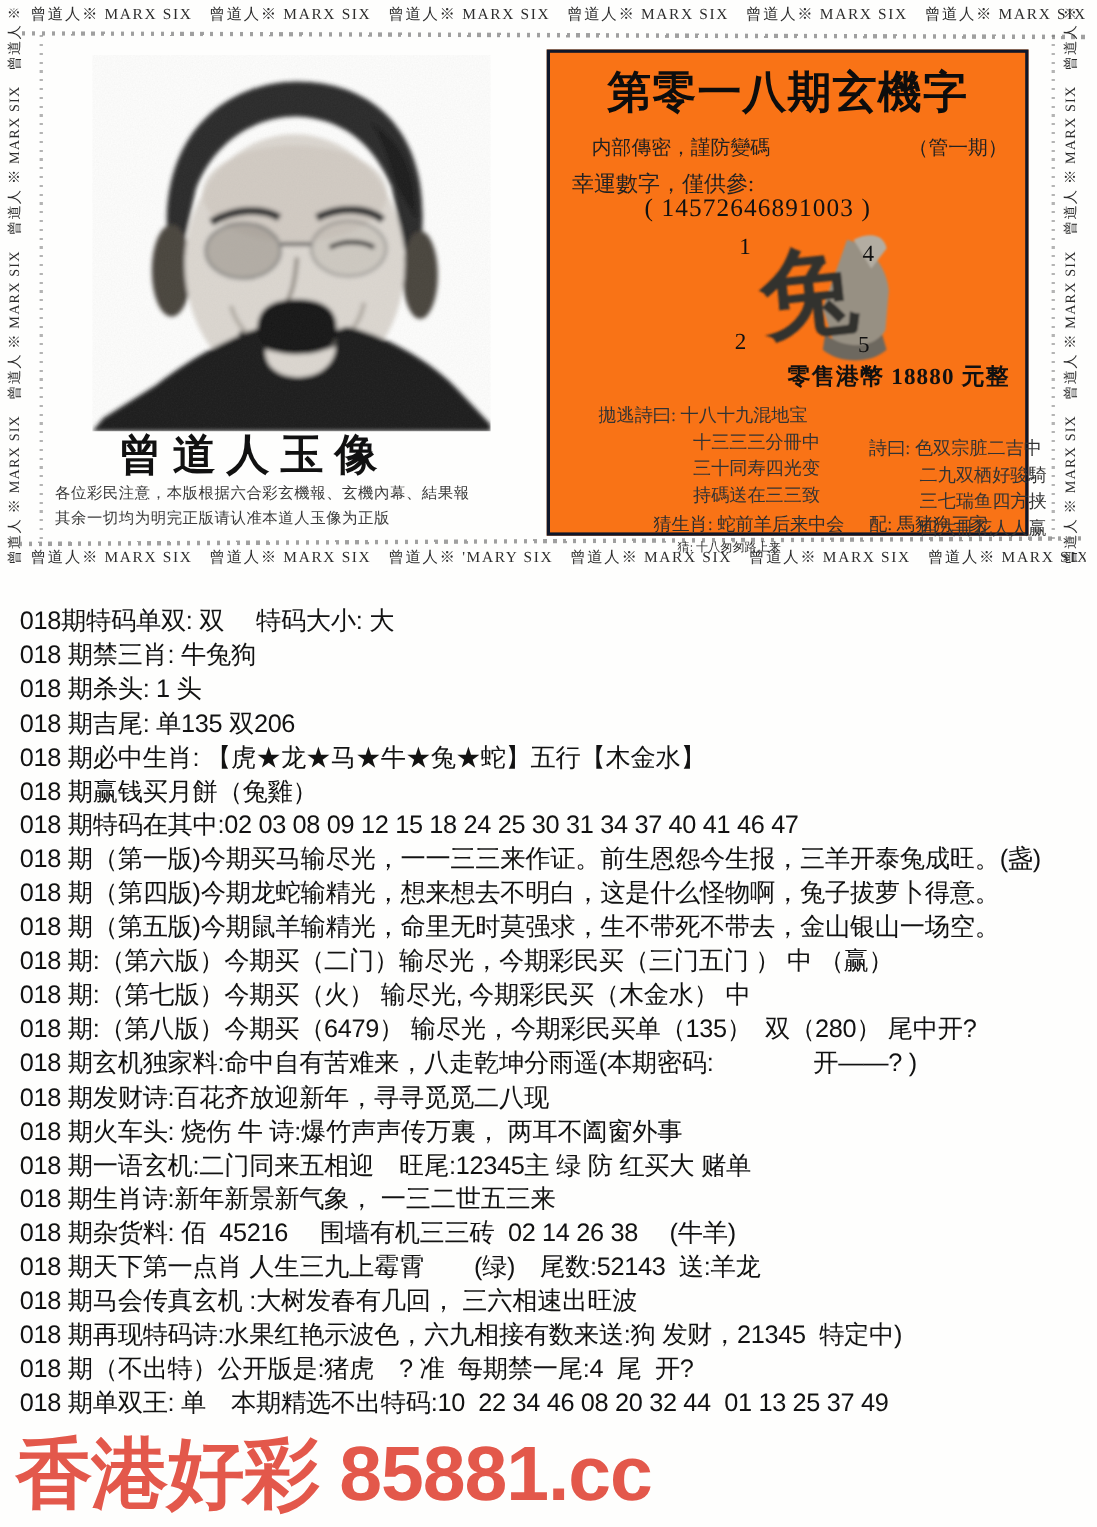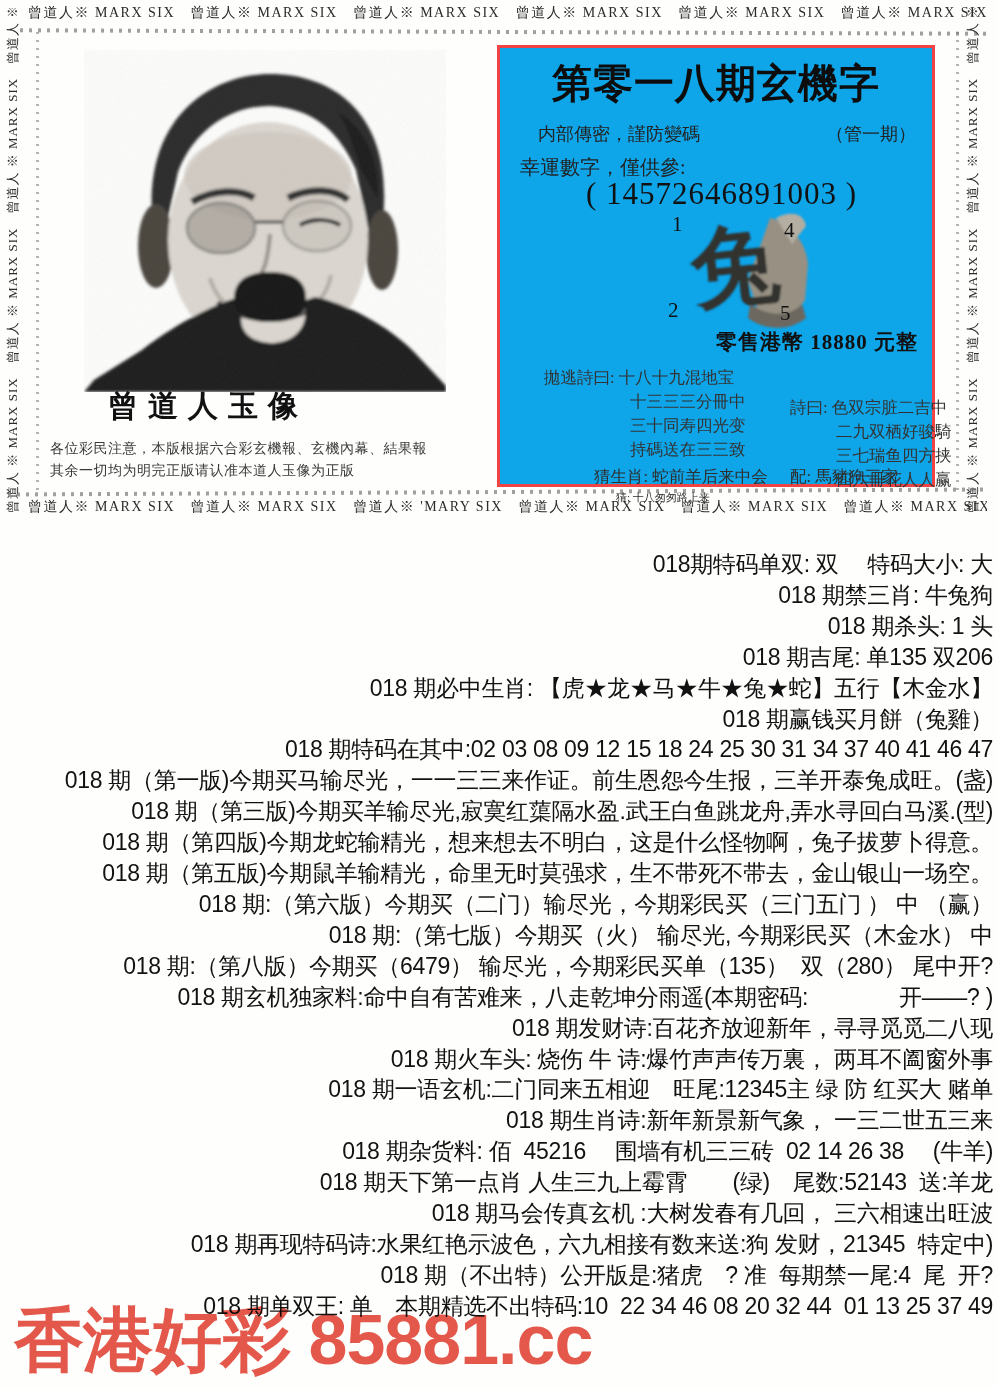--- a/index.html
+++ b/index.html
@@ -35,51 +35,51 @@
     transform-origin:0 0;transform:rotate(-90deg) translateX(-460px);
     background:repeating-linear-gradient(90deg,#777 0 2px,transparent 2px 8px);
   }
   .v-squig.left{left:36px;top:30px;}
   .v-squig.right{left:956px;top:30px;}
   
   .photo{position:absolute;left:84px;top:50px;width:362px;height:342px;}
   .caption{
     position:absolute;left:108px;top:386px;width:260px;
     font-family:"Liberation Serif", serif;font-weight:bold;
-    font-size:30px;letter-spacing:10px;color:#111;white-space:nowrap;
+    font-size:39px;letter-spacing:10px;color:#111;white-space:nowrap;
   }
   .photo-note{
     position:absolute;left:50px;width:430px;
     font-family:"Liberation Serif", serif;font-size:14px;color:#3a3a3a;
     letter-spacing:.5px;white-space:nowrap;
   }
   .photo-note.n1{top:440px;}
   .photo-note.n2{top:462px;}
   
   .mbox{
     position:absolute;left:497px;top:45px;width:432px;height:436px;
-    border:3px solid #ef4444;background:#0ea5e9;
+    border:3px solid #0f172a;background:#f97316;
   }
   .mbox .title{
     position:absolute;top:8px;left:0;right:0;text-align:center;
     font-weight:bold;font-size:40px;letter-spacing:1px;color:#0d0d0d;
     font-family:"Liberation Sans", sans-serif;
   }
   .mbox .meta{
     position:absolute;top:74px;left:20px;right:16px;display:flex;
     justify-content:space-between;font-family:"Liberation Serif", serif;
     font-size:18px;color:#222;margin-left:18px;
   }
   .mbox .meta2{
     position:absolute;top:106px;left:20px;
     font-family:"Liberation Serif", serif;font-size:20px;color:#222;
   }
   .mbox .lucky{
     position:absolute;top:128px;left:86px;
-    font-family:"Liberation Serif", serif;font-size:31px;letter-spacing:1px;color:#111;
+    font-family:"Liberation Serif", serif;font-size:23px;letter-spacing:1px;color:#111;
   }
   .figure{position:absolute;left:150px;top:152px;width:190px;height:135px;}
   .fig-num{
     position:absolute;font-family:"Liberation Serif", serif;
     font-size:21px;color:#111;
   }
   .price{
     position:absolute;top:280px;left:216px;
     font-family:"Liberation Serif", serif;font-weight:bold;
     font-size:21px;color:#111;letter-spacing:1px;white-space:nowrap;
@@ -97,21 +97,21 @@
     position:absolute;top:418px;left:0;right:0;
     font-family:"Liberation Serif", serif;font-size:16.5px;color:#2e2e2e;white-space:nowrap;
   }
   .guessrow .g1{position:absolute;left:94px;}
   .guessrow .g2{position:absolute;left:290px;}
   .guess2{
     position:absolute;top:442px;left:116px;
     font-family:"Liberation Serif", serif;font-size:11px;color:#2e2e2e;white-space:nowrap;
   }
   
-  .lines{position:absolute;left:18px;top:549px;width:975px;text-align:right;}
+  .lines{position:absolute;left:18px;top:549px;width:975px;}
   .bline{
     font-size:23px;line-height:30.9px;color:#121212;
     white-space:pre;letter-spacing:-0.3px;
   }
   
   .watermark{
     position:absolute;left:14px;top:1294px;
     font-size:70px;font-weight:bold;letter-spacing:-1px;
     color:#e03c2d;opacity:.86;mix-blend-mode:multiply;white-space:nowrap;
     font-family:"Liberation Sans", sans-serif;
@@ -231,21 +231,20 @@
 
 <div class="lines">
   <div class="bline">018期特码单双: 双　 特码大小: 大</div>
   <div class="bline">018 期禁三肖: 牛兔狗</div>
   <div class="bline">018 期杀头: 1 头</div>
   <div class="bline">018 期吉尾: 单135 双206</div>
   <div class="bline">018 期必中生肖: 【虎★龙★马★牛★兔★蛇】五行【木金水】</div>
   <div class="bline">018 期赢钱买月餅（兔雞）</div>
   <div class="bline">018 期特码在其中:02 03 08 09 12 15 18 24 25 30 31 34 37 40 41 46 47</div>
   <div class="bline">018 期（第一版)今期买马输尽光，一一三三来作证。前生恩怨今生报，三羊开泰兔成旺。(盏)</div>
-  <div class="bline">018 期（第三版)今期买羊输尽光,寂寞红蕖隔水盈.武王白鱼跳龙舟,弄水寻回白马溪.(型)</div>
   <div class="bline">018 期（第四版)今期龙蛇输精光，想来想去不明白，这是什么怪物啊，兔子拔萝卜得意。</div>
   <div class="bline">018 期（第五版)今期鼠羊输精光，命里无时莫强求，生不带死不带去，金山银山一场空。</div>
   <div class="bline">018 期:（第六版）今期买（二门）输尽光，今期彩民买（三门五门 ） 中 （赢）</div>
   <div class="bline">018 期:（第七版）今期买（火） 输尽光, 今期彩民买（木金水） 中</div>
   <div class="bline">018 期:（第八版）今期买（6479） 输尽光，今期彩民买单（135）  双（280） 尾中开?</div>
   <div class="bline">018 期玄机独家料:命中自有苦难来，八走乾坤分雨遥(本期密码:　　　　开——? )</div>
   <div class="bline">018 期发财诗:百花齐放迎新年，寻寻觅觅二八现</div>
   <div class="bline">018 期火车头: 烧伤 牛 诗:爆竹声声传万裏， 两耳不阖窗外事</div>
   <div class="bline">018 期一语玄机:二门同来五相迎　旺尾:12345主 绿 防 红买大 赌单</div>
   <div class="bline">018 期生肖诗:新年新景新气象， 一三二世五三来</div>

